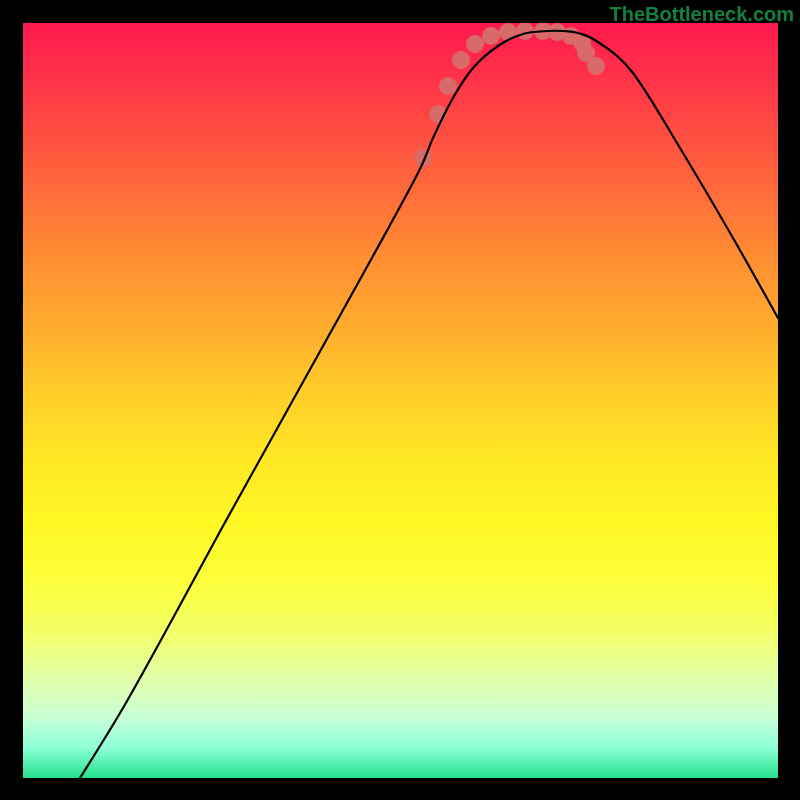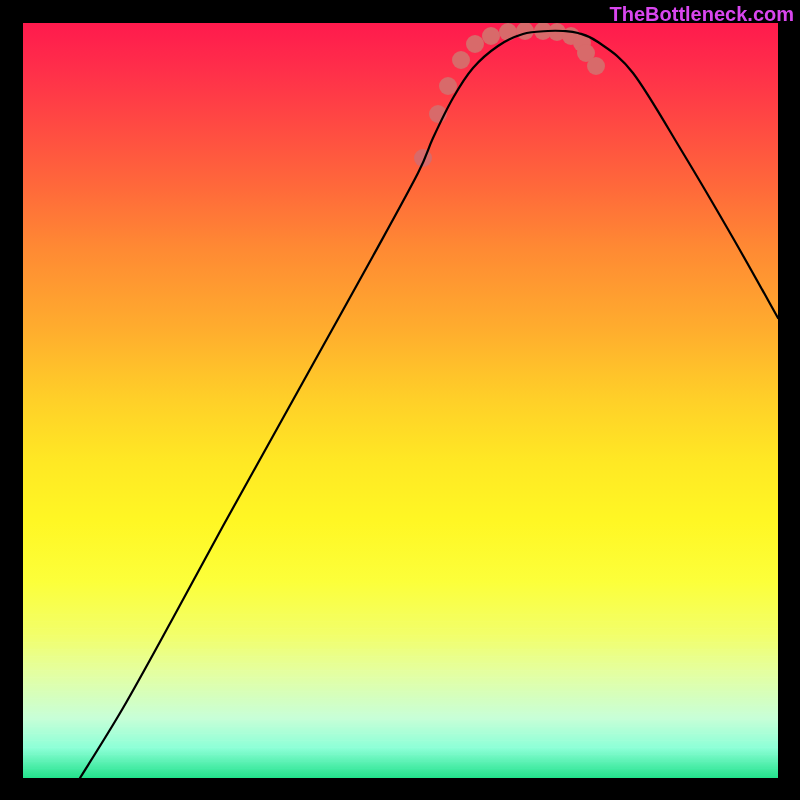--- a/index.html
+++ b/index.html
@@ -61,21 +61,21 @@
       rgba(255,255,255,0.06) 6px,
       rgba(255,255,255,0.06) 7px
     );
     mix-blend-mode: overlay;
     opacity: 0.5;
   }
   .watermark {
     position: absolute;
     top: 3px;
     right: 6px;
-    color: #d946ef;
+    color: #15803d;
     font-size: 20px;
     font-weight: 600;
     user-select: none;
   }
   svg.curve {
     position: absolute;
     inset: 0;
     width: 100%;
     height: 100%;
     overflow: visible;

